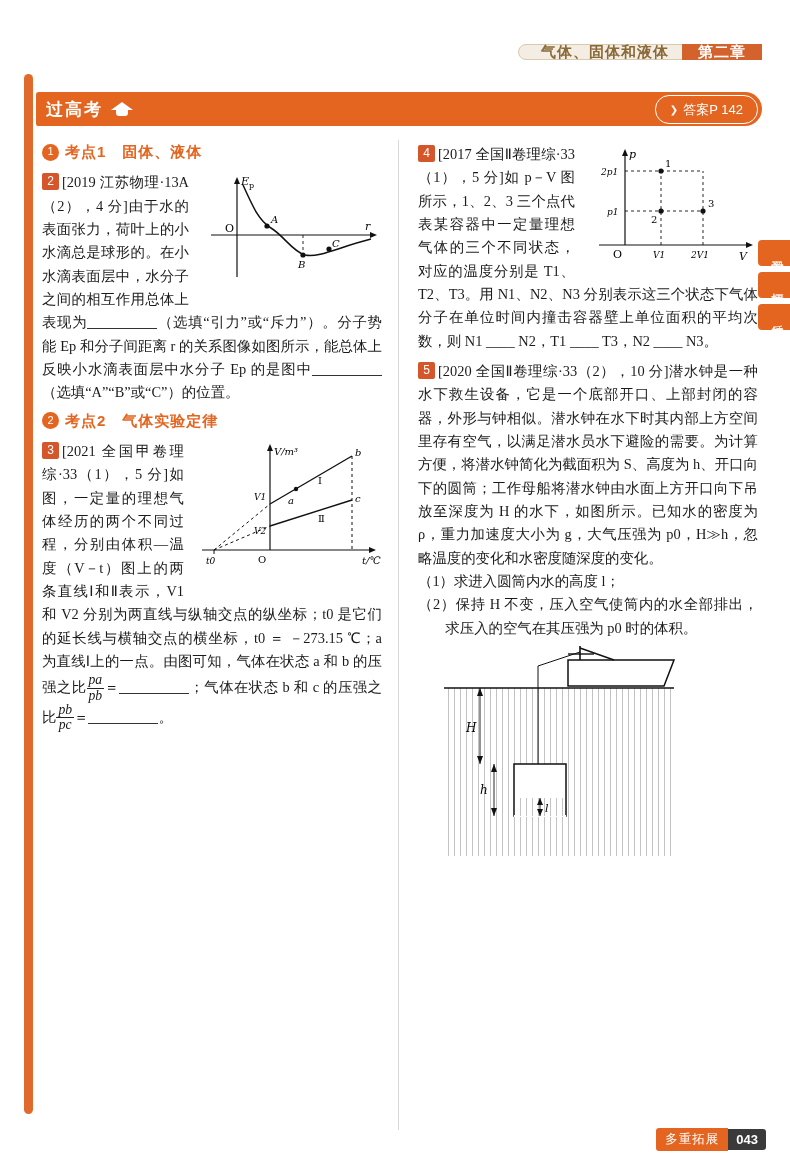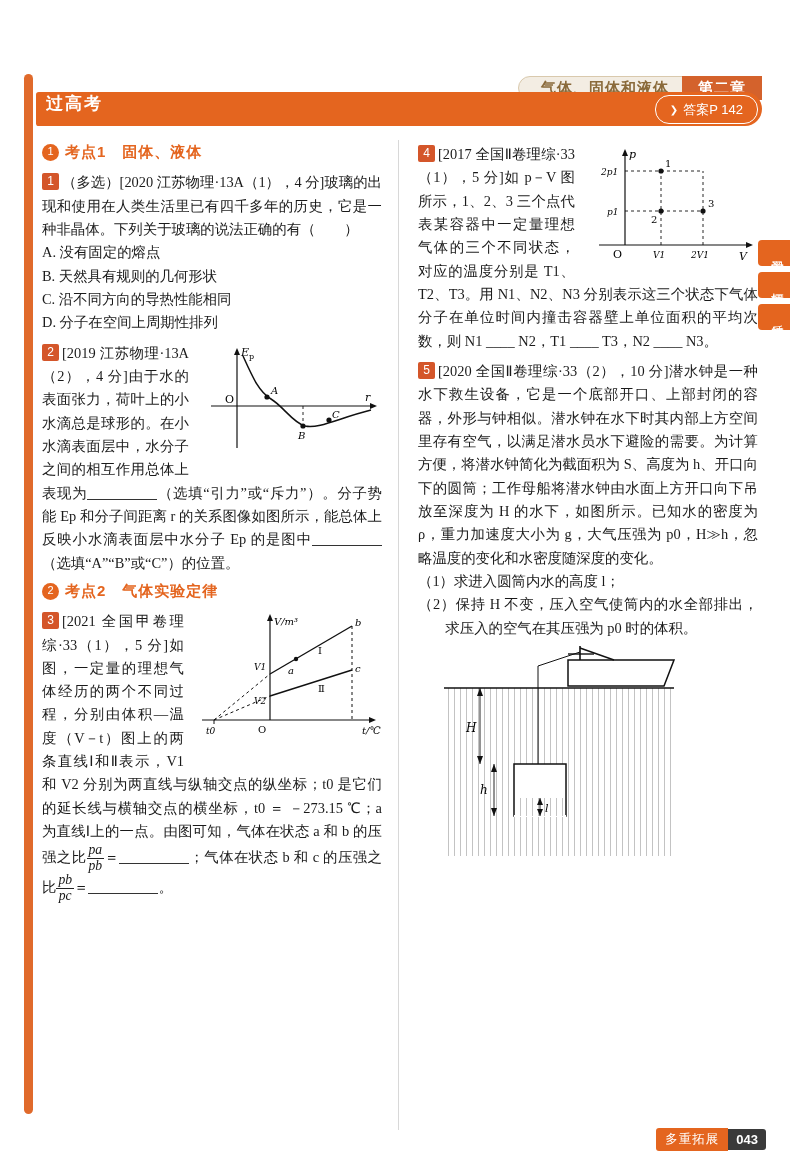--- a/index.html
+++ b/index.html
@@ -11,21 +11,21 @@
     position:relative;
     overflow:hidden;
   }
   .page{
     position:absolute;inset:0;
     padding:0;
   }
   
   .header{
     position:absolute;top:44px;right:28px;
-    display:flex;align-items:stretch;height:24px;margin-top:32px;
+    display:flex;align-items:stretch;height:16px;
   }
   .header-chap-title{
     background:#f3ede3;
     border:1px solid #d9c9ad;
     border-radius:14px 0 0 14px;
     color:#8a6a3a;
     font-size:15px;
     font-weight:bold;
     padding:0 18px 0 22px;
     display:flex;align-items:center;
@@ -50,21 +50,20 @@
   .title-band{
     position:absolute;left:36px;top:92px;width:726px;height:34px;
   }
   .title-band .band-bg{
     position:absolute;left:0;top:0;width:726px;height:34px;
     background:#e4651f;border-radius:3px 18px 18px 3px;
   }
   .title-band .band-inner{
     position:absolute;left:0;top:0;height:34px;display:flex;align-items:center;gap:8px;
     padding-left:10px;
-    flex-direction:column;
   }
   .band-label{
     color:#fff;font-size:17px;font-weight:bold;letter-spacing:2px;
     font-family:"Liberation Sans",sans-serif;
   }
   .cap-icon{
     width:22px;height:20px;position:relative;display:inline-block;
   }
   .cap-icon .cap{
     position:absolute;left:0;top:3px;width:0;height:0;
@@ -190,27 +189,20 @@
   <div class="vrule"></div>
 
   <div class="col col-left">
 
     <div class="kaodian">
       <span class="kd-badge">1</span>
       <span class="kd-name">考点1</span>
       <span class="kd-topic">固体、液体</span>
     </div>
 
-    <div class="q">
-      <span class="qnum">1</span><span class="qtext">（多选）[2020 江苏物理·13A（1），4 分]玻璃的出现和使用在人类生活里已有四千多年的历史，它是一种非晶体。下列关于玻璃的说法正确的有</span><span class="paren">（　　）</span>
-      <span class="sub">A. 没有固定的熔点</span>
-      <span class="sub">B. 天然具有规则的几何形状</span>
-      <span class="sub">C. 沿不同方向的导热性能相同</span>
-      <span class="sub">D. 分子在空间上周期性排列</span>
-    </div>
 
     <div class="q">
       <div class="fig-wrap">
         <svg width="185" height="115" viewBox="0 0 185 115">
 
           <line x1="40" y1="8" x2="40" y2="104" stroke="#111" stroke-width="1.2"></line>
           <polygon points="40,4 37,11 43,11" fill="#111"></polygon>
           <line x1="14" y1="62" x2="176" y2="62" stroke="#111" stroke-width="1.2"></line>
           <polygon points="180,62 173,59 173,65" fill="#111"></polygon>
           <text x="44" y="12" font-size="11" font-style="italic" font-family="DejaVu Serif, serif">E</text>

